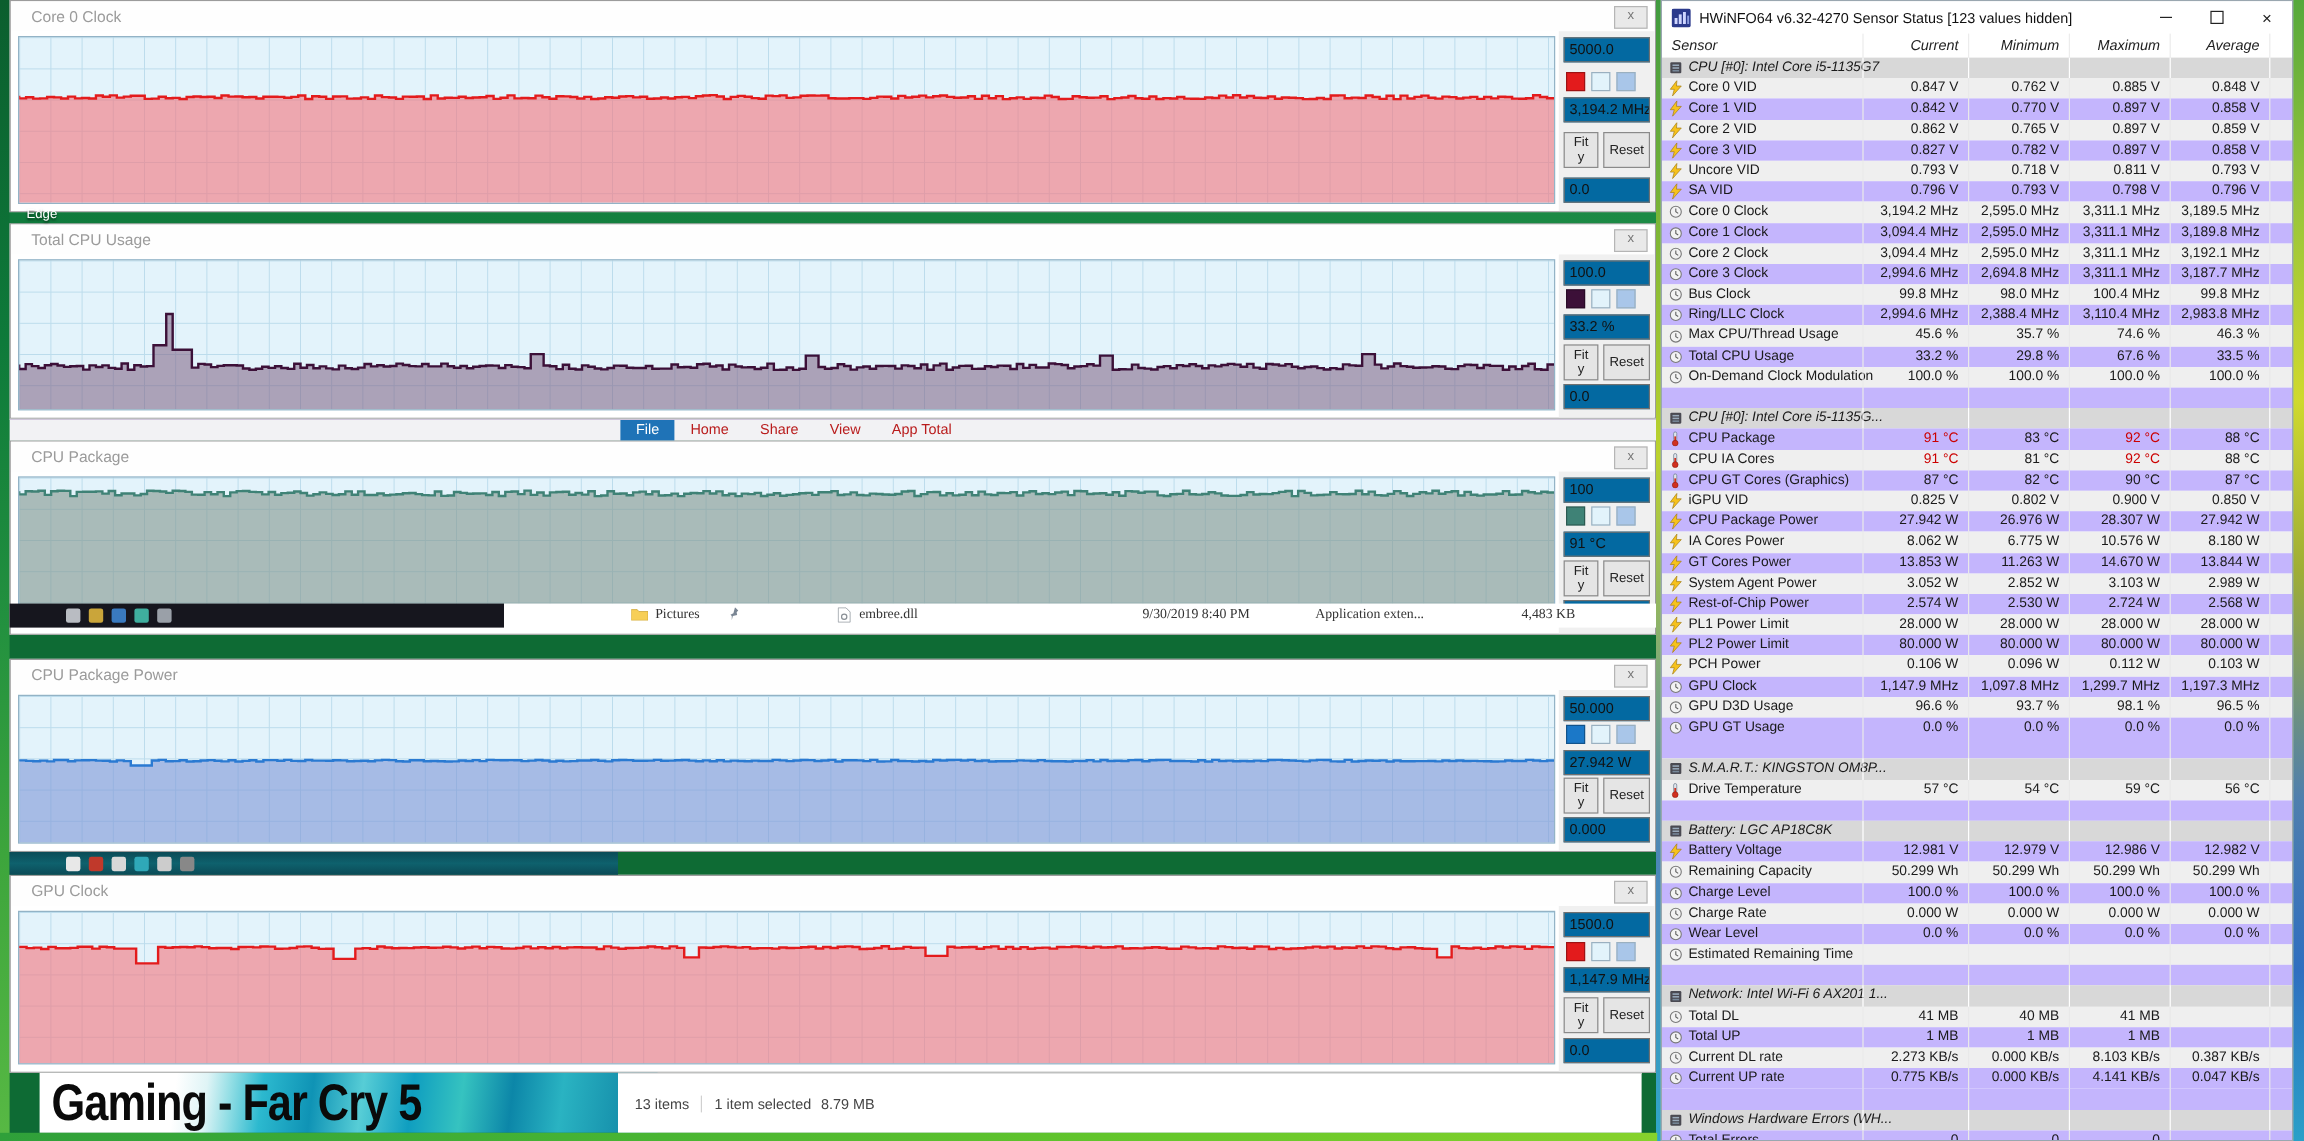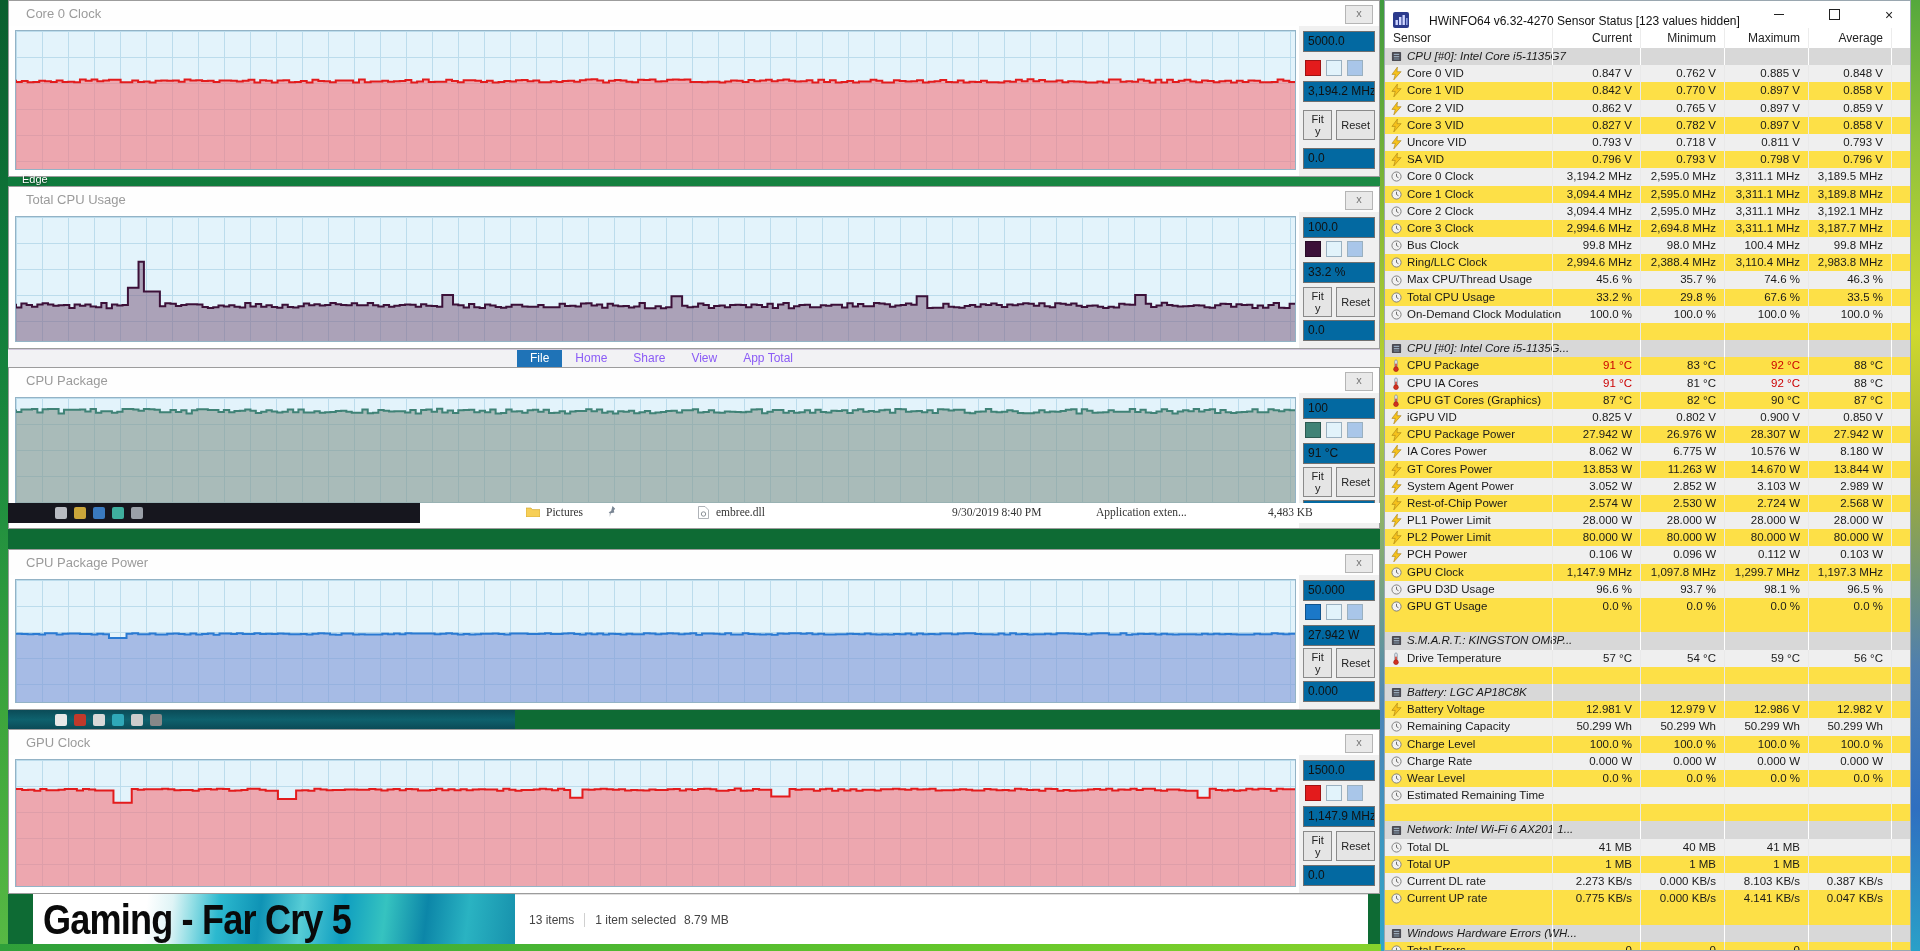--- a/index.html
+++ b/index.html
@@ -33,21 +33,21 @@
   .sw{width:14px;height:14px;display:inline-block;}
   .btnrow{display:flex;gap:4px;}
   .gbtn{font-family:"Liberation Sans",sans-serif;font-size:11px;padding:2px 4px;background:#e5e5e5;
     border:1px solid #8a8a8a;color:#222;}
   
   .gap-edge{position:absolute;left:8px;top:177px;width:1372px;height:9px;
     background:linear-gradient(90deg,#0f7a3c,#1c8a45);}
   .edge-label{position:absolute;left:14px;top:-4px;font-size:11px;color:#fff;text-shadow:0 1px 2px rgba(0,0,0,.65);}
   .ribbon{position:absolute;left:8px;top:349px;width:1372px;height:18px;background:#f2f2f4;
     border-top:1px solid #cfc6da;box-sizing:border-box;display:flex;align-items:stretch;padding-left:509px;font-size:12px;}
-  .rtab{line-height:17px;padding:0 13px;color:#8b5cf6;}
+  .rtab{line-height:17px;padding:0 13px;color:#b91c1c;}
   .rtab.tab-active{background:#1f73b7;color:#fff;}
   .filerow{position:absolute;left:8px;top:503px;width:1372px;height:20px;display:flex;font-family:Liberation Serif, serif;}
   .strip-dark{background:#16161e;width:412px;display:flex;align-items:center;gap:7px;padding-left:47px;box-sizing:border-box;}
   .strip-ic{width:12px;height:12px;border-radius:2px;display:inline-block;}
   .filerow-white{position:relative;flex:1;background:#fff;font-size:11.5px;color:#333;}
   .filerow-white .fi{position:absolute;top:3px;}
   .lowerstrip{position:absolute;left:8px;top:710px;width:1372px;height:19px;display:flex;}
   .strip-teal{background:linear-gradient(180deg,#0b4b57,#0e616d 50%,#0b4b57);width:507px;display:flex;align-items:center;gap:7px;padding-left:47px;box-sizing:border-box;}
   .lower-white{position:relative;flex:1;background:#fff;}
   .colhdr{position:absolute;left:36px;top:3px;font-size:11px;color:#666;}
@@ -58,34 +58,34 @@
     letter-spacing:-1px;transform:scaleX(.84);transform-origin:left top;white-space:nowrap;}
   .statusbar{position:absolute;left:515px;top:894px;width:853px;height:50px;background:#fff;
     border-top:1px solid #e0e0e0;box-sizing:border-box;display:flex;align-items:center;padding-left:14px;
     font-size:12px;color:#444;}
   .vsep{width:1px;height:14px;background:#d0d0d0;margin:0 10px;display:inline-block;}
   .greenstrip{position:absolute;left:0;top:944px;width:1381px;height:7px;
     background:linear-gradient(90deg,#2fa03a,#49b533 40%,#65c72b 70%,#86d22c 100%);}
   
   .hw{position:absolute;left:1384px;top:0;width:527px;height:951px;background:#fff;
     border:1px solid #9aa7b0;box-sizing:border-box;overflow:hidden;}
-  .hw-titlebar{height:27px;display:flex;align-items:flex-end;background:#fff;gap:13px;}
+  .hw-titlebar{height:27px;display:flex;align-items:center;background:#fff;}
   .hw-appicon{margin:0 7px 0 8px;display:flex;}
   .hw-title{font-size:12px;color:#111;flex:1;white-space:nowrap;overflow:hidden;}
   .hw-wbtn{width:42px;height:27px;display:flex;align-items:center;justify-content:center;color:#222;}
   .icon-min{width:10px;height:1px;background:#222;display:inline-block;}
   .icon-max{width:9px;height:9px;border:1px solid #222;display:inline-block;}
   .icon-close{font-size:14px;line-height:14px;}
   .hw-header{height:20px;display:grid;grid-template-columns:22px 145px 88px 84px 84px 83px 1fr;
-    font-size:12px;color:#222;border-bottom:1px solid #ececec;align-items:center;}
+    font-size:12px;color:#222;border-bottom:1px solid #ececec;align-items:center;font-style:italic;}
   .hw-header .hc{text-align:right;padding-right:8px;border-left:1px solid #ececec;height:100%;line-height:20px;}
   .hw-header .hc0{grid-column:1/3;text-align:left;padding-left:8px;border-left:none;}
   #hw-rows{position:absolute;left:0;top:47px;right:0;bottom:0;overflow:hidden;}
   .hw-row{display:grid;grid-template-columns:22px 145px 88px 84px 84px 83px 1fr;height:17.2px;
-    line-height:17.2px;font-size:11.5px;color:#1a1a1a;background:#fde047;}
+    line-height:17.2px;font-size:11.5px;color:#1a1a1a;background:#c4b5fd;}
   .hw-row.shade{background:#efefef;}
   .hw-row.hw-section{background:#d8d8d8;font-style:italic;}
   .hw-ic{display:flex;align-items:center;justify-content:center;}
   .hw-label{white-space:nowrap;overflow:visible;}
   .hw-val{text-align:right;padding-right:8px;border-left:1px solid #e9e9e9;white-space:nowrap;overflow:hidden;}
   .hw-stub{border-left:1px solid #e9e9e9;}
   .hw-section .hw-val,.hw-section .hw-stub{border-left-color:#fff;}
   .hw-val.red{color:#cc0000;}
 </style>
 </head>

